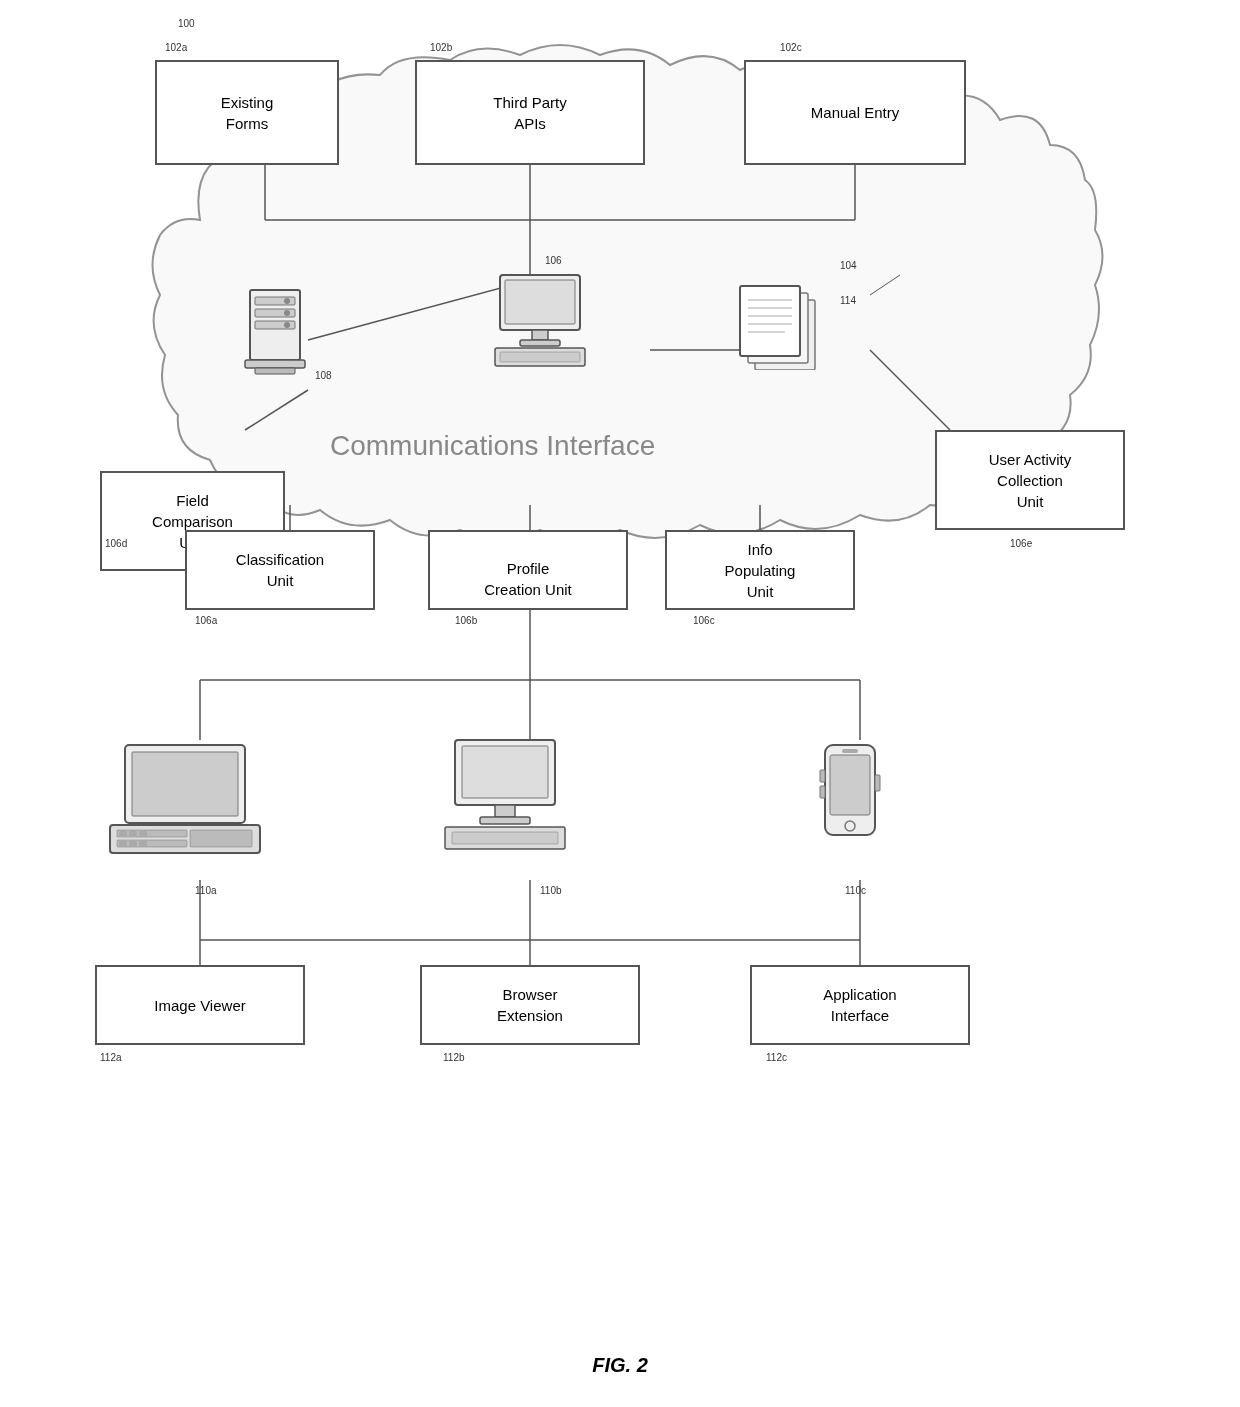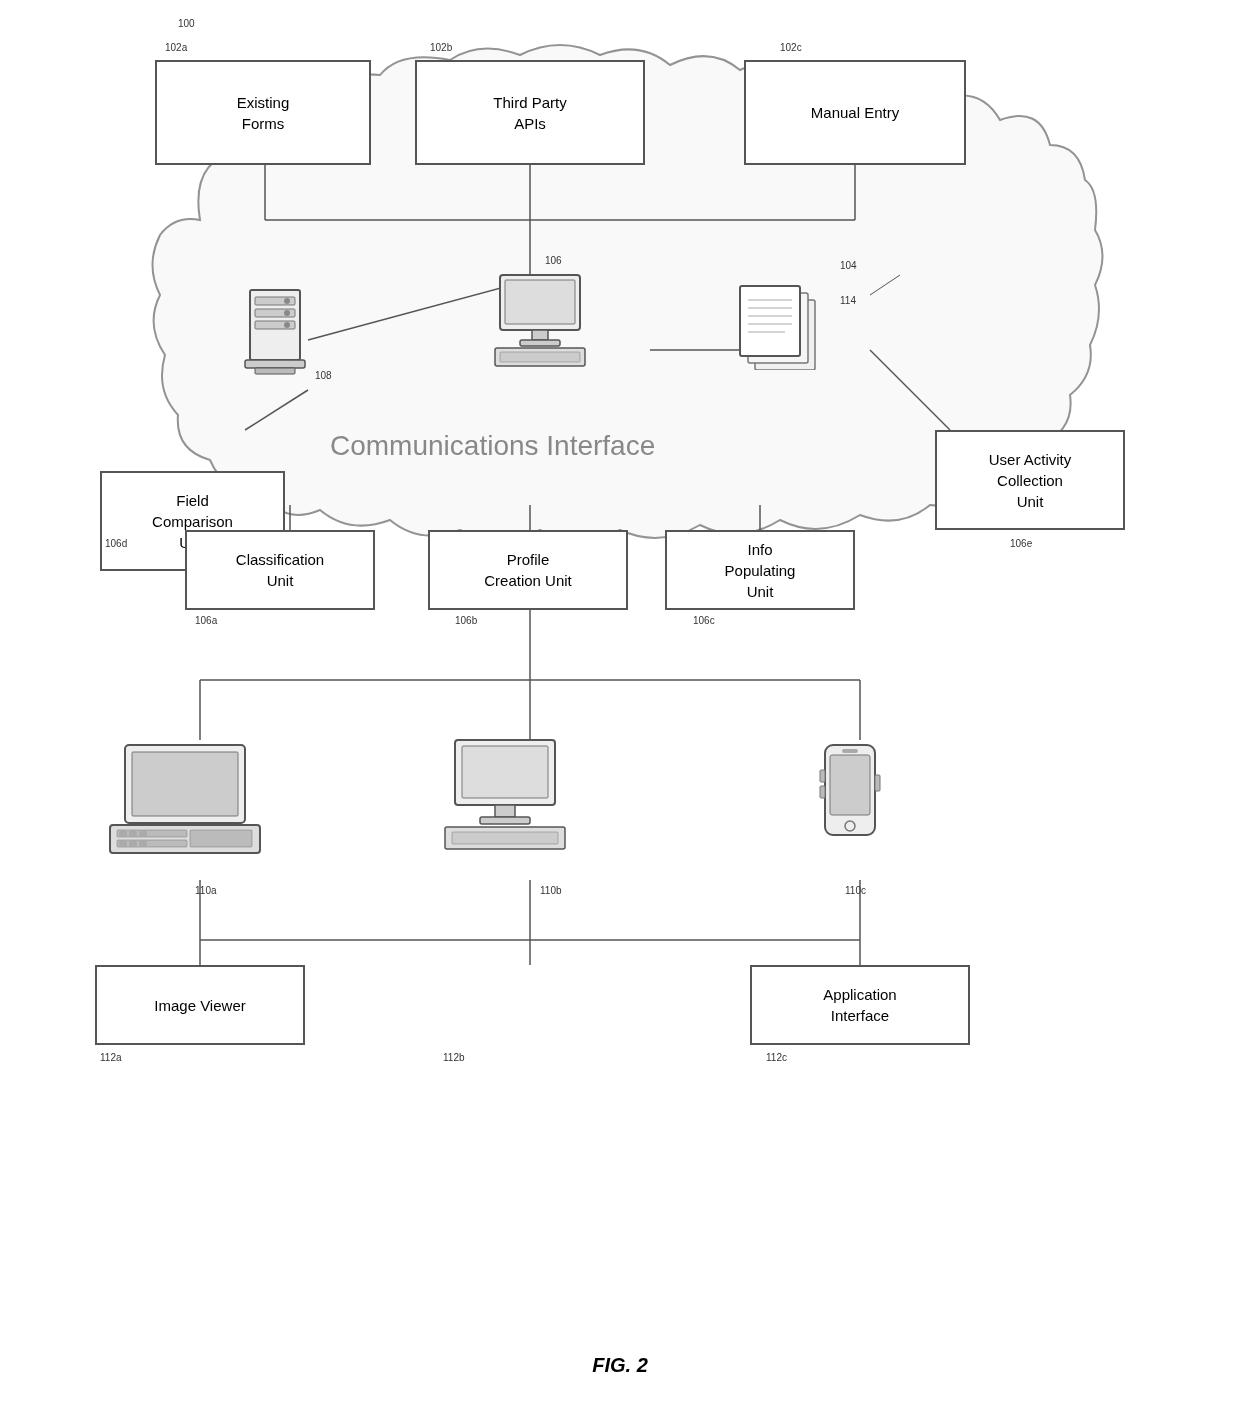--- a/index.html
+++ b/index.html
@@ -157,21 +157,21 @@
     <line x1="200" y1="940" x2="200" y2="965" stroke="#555" stroke-width="1.5"></line>
     <line x1="530" y1="940" x2="530" y2="965" stroke="#555" stroke-width="1.5"></line>
     <line x1="860" y1="940" x2="860" y2="965" stroke="#555" stroke-width="1.5"></line>
 
     <line x1="870" y1="295" x2="900" y2="275" stroke="#555" stroke-width="1" stroke-dasharray="none"></line>
 
   </svg>
 
   <div class="ref-label" style="top:18px; left:178px;">100</div>
 
-  <div class="box" style="left:155px; top:60px; width:216px; height:105px;">
+  <div class="box" style="left:155px; top:60px; width:184px; height:105px;">
     <span style="white-space:pre-line;">Existing
 Forms</span>
   </div>
   <div class="ref-label" style="top:42px; left:165px;">102a</div>
 
   <div class="box" style="left:415px; top:60px; width:230px; height:105px;">
     <span style="white-space:pre-line;">Third Party
 APIs</span>
   </div>
   <div class="ref-label" style="top:42px; left:430px;">102b</div>
@@ -245,21 +245,21 @@
 Unit</span>
   </div>
   <div class="ref-label" style="top:538px; left:1010px;">106e</div>
 
   <div class="box" style="left:185px; top:530px; width:190px; height:80px;">
     <span style="white-space:pre-line;">Classification
 Unit</span>
   </div>
   <div class="ref-label" style="top:615px; left:195px;">106a</div>
 
-  <div class="box" style="left:428px; top:530px; width:200px; height:80px;">
+  <div class="box" style="left:428px; top:530px; width:200px; height:80px;align-items:flex-end;">
     <span style="white-space:pre-line;">Profile
 Creation Unit</span>
   </div>
   <div class="ref-label" style="top:615px; left:455px;">106b</div>
 
   <div class="box" style="left:665px; top:530px; width:190px; height:80px;">
     <span style="white-space:pre-line;">Info
 Populating
 Unit</span>
   </div>
@@ -317,20 +317,24 @@
       <rect x="65" y="35" width="5" height="16" rx="1" fill="#bbb" stroke="#777" stroke-width="1"></rect>
     </svg>
   </div>
   <div class="ref-label" style="top:885px; left:845px;">110c</div>
 
   <div class="box" style="left:95px; top:965px; width:210px; height:80px;">
     <span>Image Viewer</span>
   </div>
   <div class="ref-label" style="top:1052px; left:100px;">112a</div>
 
+  <div class="box" style="left:420px; top:965px; width:220px; height:80px;">
+    <span style="white-space:pre-line;">Browser
+Extension</span>
+  </div>
   <div class="ref-label" style="top:1052px; left:443px;">112b</div>
 
   <div class="box" style="left:750px; top:965px; width:220px; height:80px;">
     <span style="white-space:pre-line;">Application
 Interface</span>
   </div>
   <div class="ref-label" style="top:1052px; left:766px;">112c</div>
 
   <div class="fig-caption">FIG. 2</div>
 

